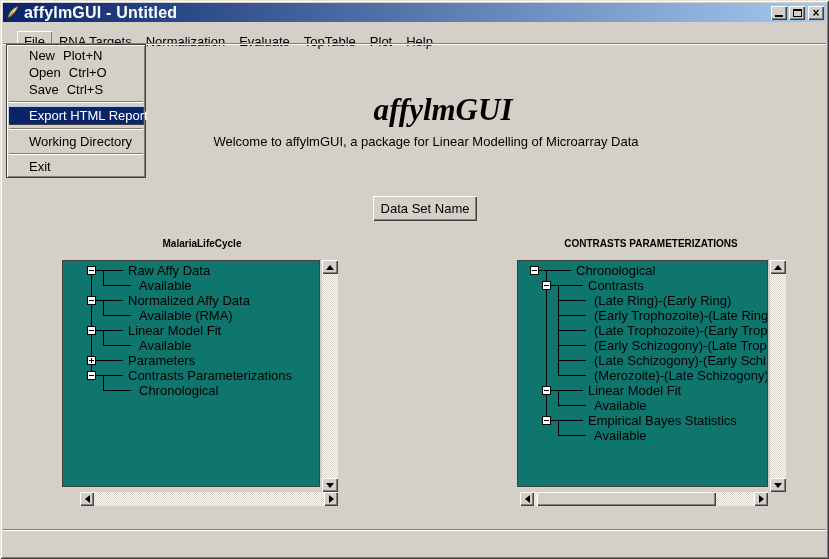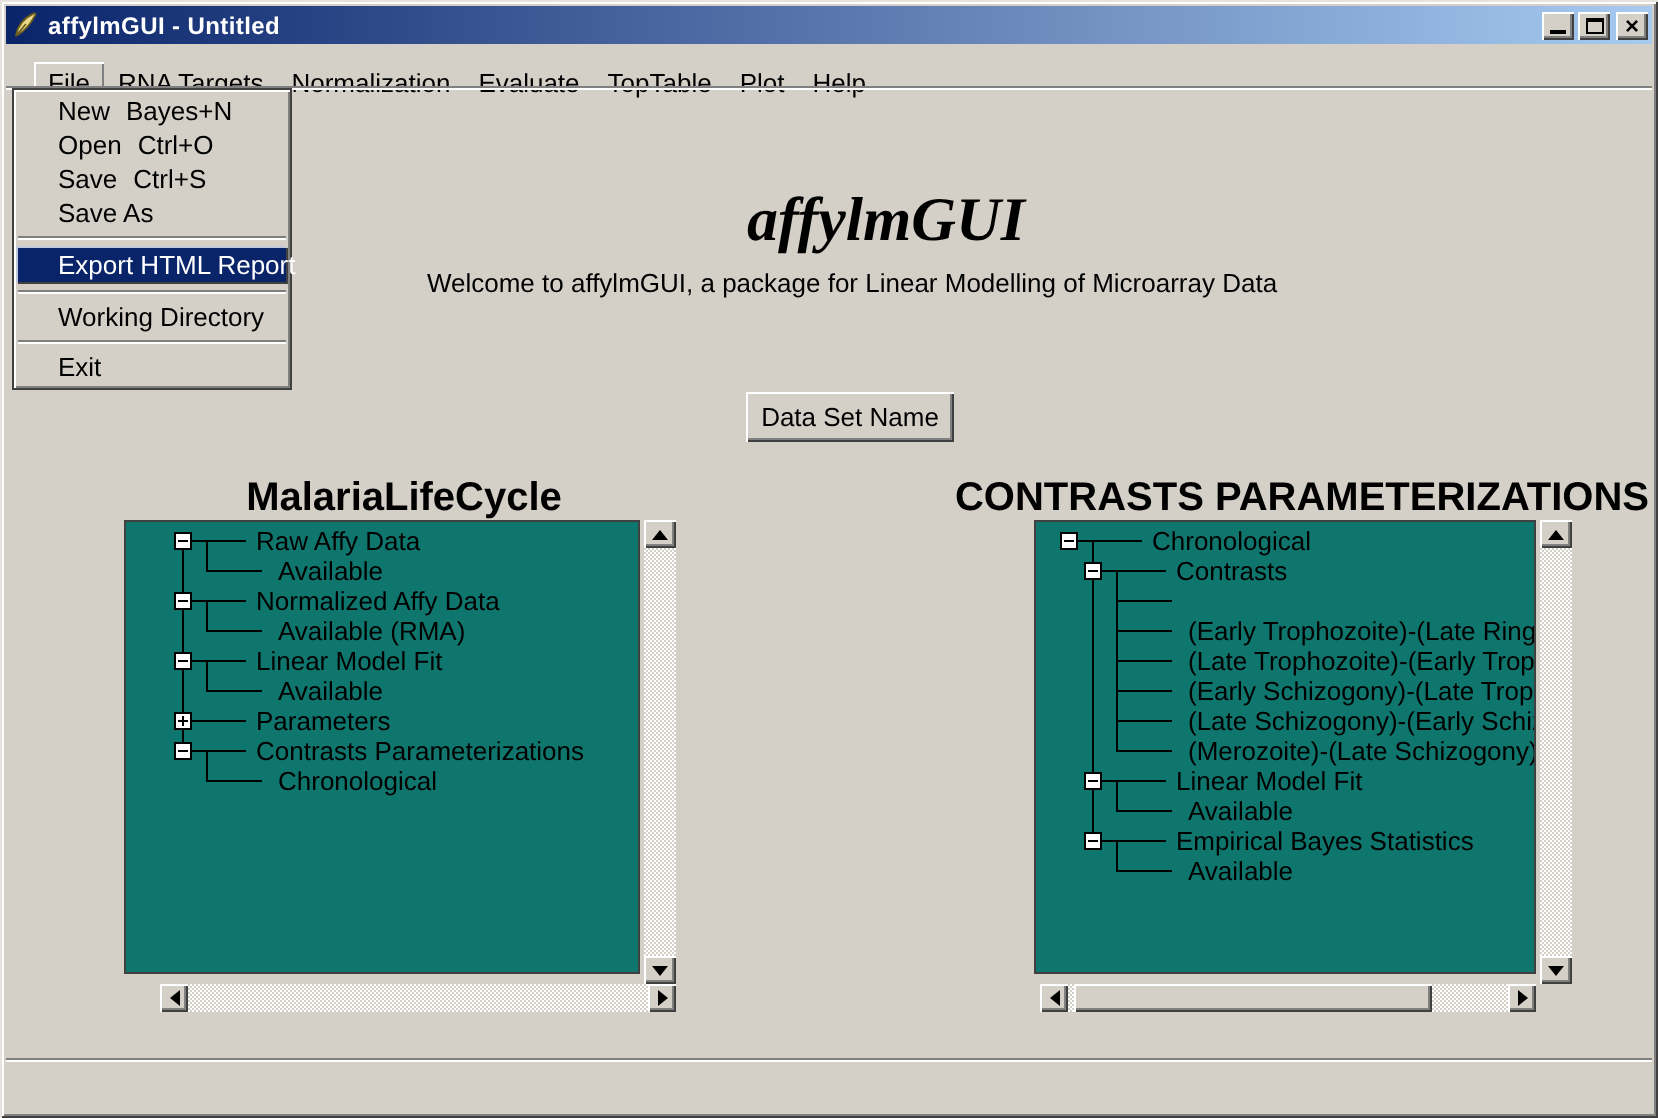--- a/index.html
+++ b/index.html
@@ -9,21 +9,21 @@
     box-shadow:inset 1px 1px 0 #e6e3dc, inset -1px -1px 0 #404040,
                inset 2px 2px 0 #fff, inset -2px -2px 0 #808080;
     overflow:hidden;
   }
   
   .titlebar{
     position:absolute;left:3px;top:3px;right:3px;height:19px;
     background:linear-gradient(to right,#0a246a,#a6caf0);
     display:flex;align-items:center;padding:0 2px;
   }
-  .titlebar .ttext{color:#fff;font-weight:bold;font-size:12px;margin-left:4px;
+  .titlebar .ttext{color:#fff;font-weight:bold;font-size:16px;margin-left:4px;
     letter-spacing:.2px;white-space:nowrap;flex:1;}
   .winbtns{display:flex;gap:2px;}
   .winbtn{width:16px;height:14px;background:#d4d0c8;position:relative;
     box-shadow:inset 1px 1px 0 #fff, inset -1px -1px 0 #404040, inset -2px -2px 0 #808080;
     display:flex;align-items:center;justify-content:center;}
   .g-min{width:8px;height:2px;background:#000;margin-top:7px;}
   .g-max{width:9px;height:8px;border:1px solid #000;border-top-width:2px;box-sizing:border-box;}
   .g-close{font-size:12px;font-weight:bold;line-height:10px;}
   
   .menubar{position:absolute;left:3px;top:22px;right:3px;height:39px;
@@ -46,21 +46,21 @@
   .apptitle{position:absolute;top:92px;left:443px;transform:translateX(-50%);
     font-family:"Liberation Serif",serif;font-style:italic;font-weight:bold;
     font-size:31px;white-space:nowrap;}
   .welcome{position:absolute;top:134px;left:426px;transform:translateX(-50%);
     font-size:13px;white-space:nowrap;}
   .dsbtn{position:absolute;left:373px;top:196px;width:104px;height:25px;
     background:#d4d0c8;display:flex;align-items:center;justify-content:center;
     box-shadow:inset 1px 1px 0 #fff, inset -1px -1px 0 #404040, inset -2px -2px 0 #808080;
     font-size:13px;}
   .phead{position:absolute;top:238px;transform:translateX(-50%);
-    font-weight:bold;font-size:20px;white-space:nowrap;}
+    font-weight:bold;font-size:10px;white-space:nowrap;}
   
   .treebox{position:absolute;background:#0f766e;border:1px solid #404040;
     overflow:hidden;box-sizing:border-box;}
   .tnode{position:absolute;height:15px;line-height:15px;font-size:13px;white-space:nowrap;}
   .tl{position:absolute;background:#000;}
   .tbox{position:absolute;width:9px;height:9px;background:#fff;border:1px solid #000;
     box-sizing:border-box;}
   .tbox .h{position:absolute;left:1px;top:3px;width:5px;height:1px;background:#000;}
   .tbox .v{position:absolute;left:3px;top:1px;width:1px;height:5px;background:#000;}
   
@@ -115,24 +115,23 @@
       <div class="mb-item">RNA Targets</div>
       <div class="mb-item">Normalization</div>
       <div class="mb-item">Evaluate</div>
       <div class="mb-item">TopTable</div>
       <div class="mb-item">Plot</div>
       <div class="mb-item">Help</div>
     </div>
   <div class="etch" style="top:43px"></div>
 
   <div class="dropdown" id="filemenu">
-      <div class="dd-item"><span>New</span><span class="sc">Bayes+N</span></div>
+      <div class="dd-item"><span>New</span><span class="sc">Plot+N</span></div>
       <div class="dd-item"><span>Open</span><span class="sc">Ctrl+O</span></div>
       <div class="dd-item"><span>Save</span><span class="sc">Ctrl+S</span></div>
-      <div class="dd-item"><span>Save As</span></div>
       <div class="dd-sep"></div>
       <div class="dd-item hl"><span>Export HTML Report</span></div>
       <div class="dd-sep"></div>
       <div class="dd-item"><span>Working Directory</span></div>
       <div class="dd-sep"></div>
       <div class="dd-item"><span>Exit</span></div>
     </div>
 
   <div class="apptitle">affylmGUI</div>
   <div class="welcome">Welcome to affylmGUI, a package for Linear Modelling of Microarray Data</div>
@@ -218,20 +217,21 @@
       </div>
       <div class="tl" style="left: 33px; top: 129px; width: 32px; height: 1px;"></div>
       <div class="tnode" style="left: 70px; top: 122px;">Linear Model Fit</div>
       <div class="tbox" style="left: 24px; top: 155px;">
         <div class="h"></div>
       </div>
       <div class="tl" style="left: 33px; top: 159px; width: 32px; height: 1px;"></div>
       <div class="tnode" style="left: 70px; top: 152px;">Empirical Bayes Statistics</div>
       <div class="tl" style="left: 40px; top: 24px; width: 1px; height: 90px;"></div>
       <div class="tl" style="left: 40px; top: 39px; width: 28px; height: 1px;"></div>
+      <div class="tnode" style="left: 76px; top: 32px;">(Late Ring)-(Early Ring)</div>
       <div class="tl" style="left: 40px; top: 54px; width: 28px; height: 1px;"></div>
       <div class="tnode" style="left: 76px; top: 47px;">(Early Trophozoite)-(Late Ring)</div>
       <div class="tl" style="left: 40px; top: 69px; width: 28px; height: 1px;"></div>
       <div class="tnode" style="left: 76px; top: 62px;">(Late Trophozoite)-(Early Trophozoite)</div>
       <div class="tl" style="left: 40px; top: 84px; width: 28px; height: 1px;"></div>
       <div class="tnode" style="left: 76px; top: 77px;">(Early Schizogony)-(Late Trophozoite)</div>
       <div class="tl" style="left: 40px; top: 99px; width: 28px; height: 1px;"></div>
       <div class="tnode" style="left: 76px; top: 92px;">(Late Schizogony)-(Early Schizogony)</div>
       <div class="tl" style="left: 40px; top: 114px; width: 28px; height: 1px;"></div>
       <div class="tnode" style="left: 76px; top: 107px;">(Merozoite)-(Late Schizogony)</div>

